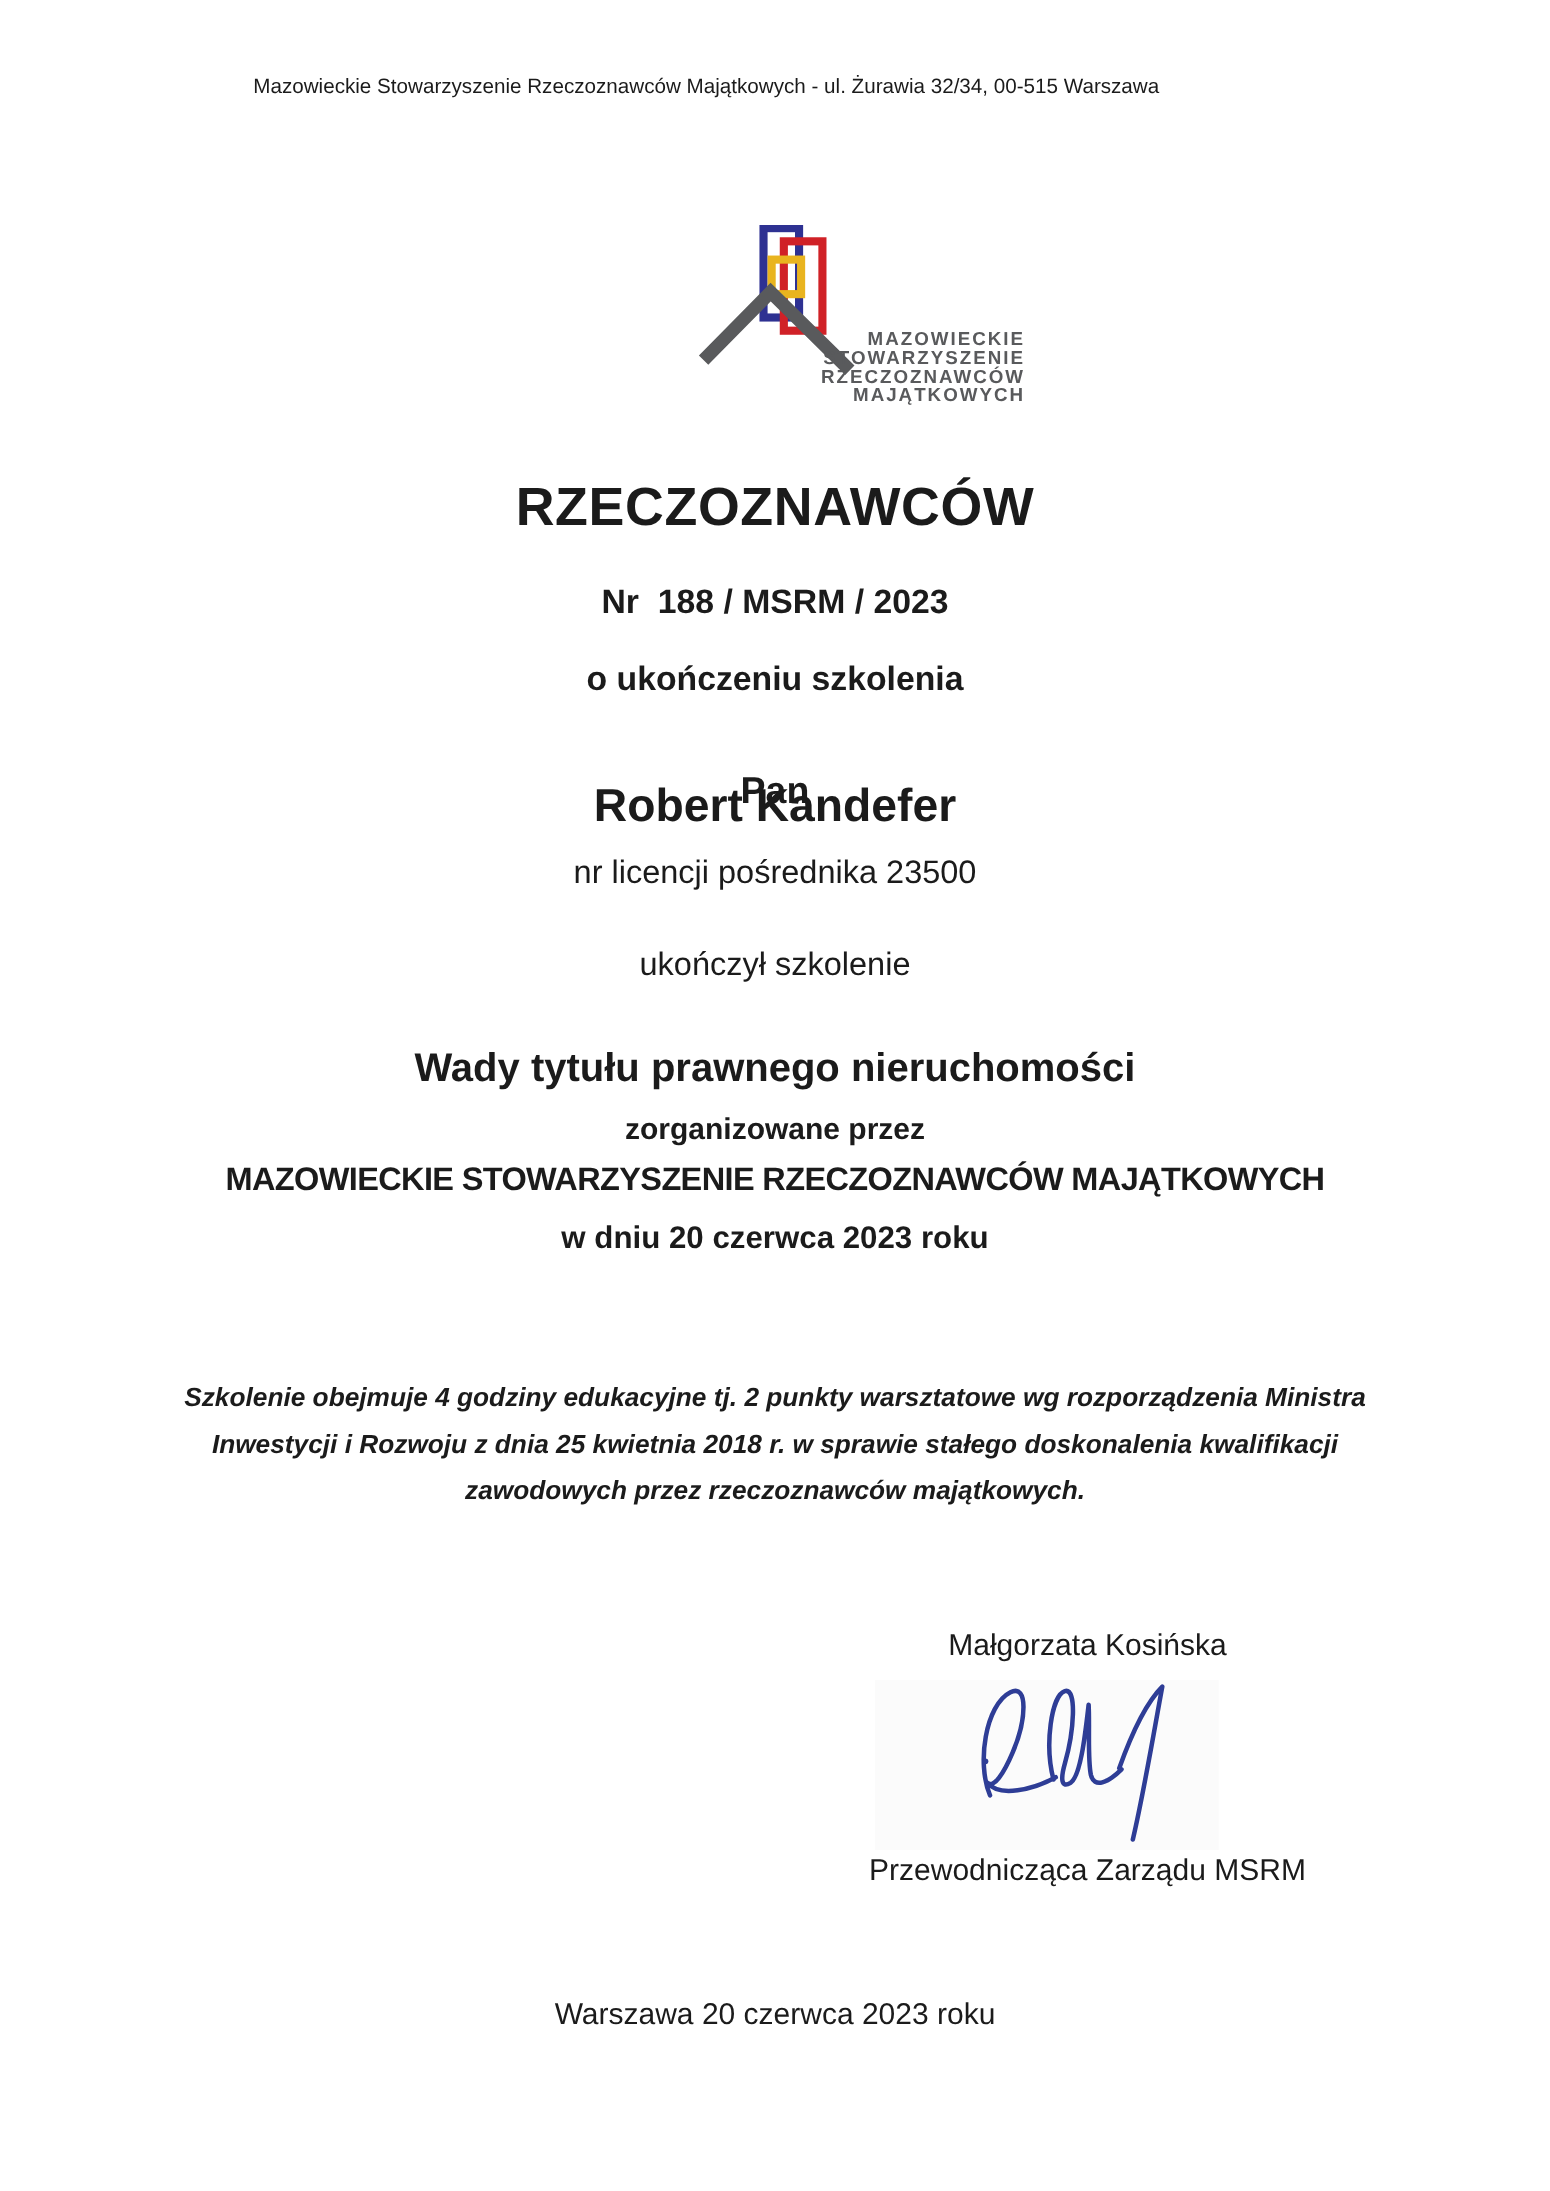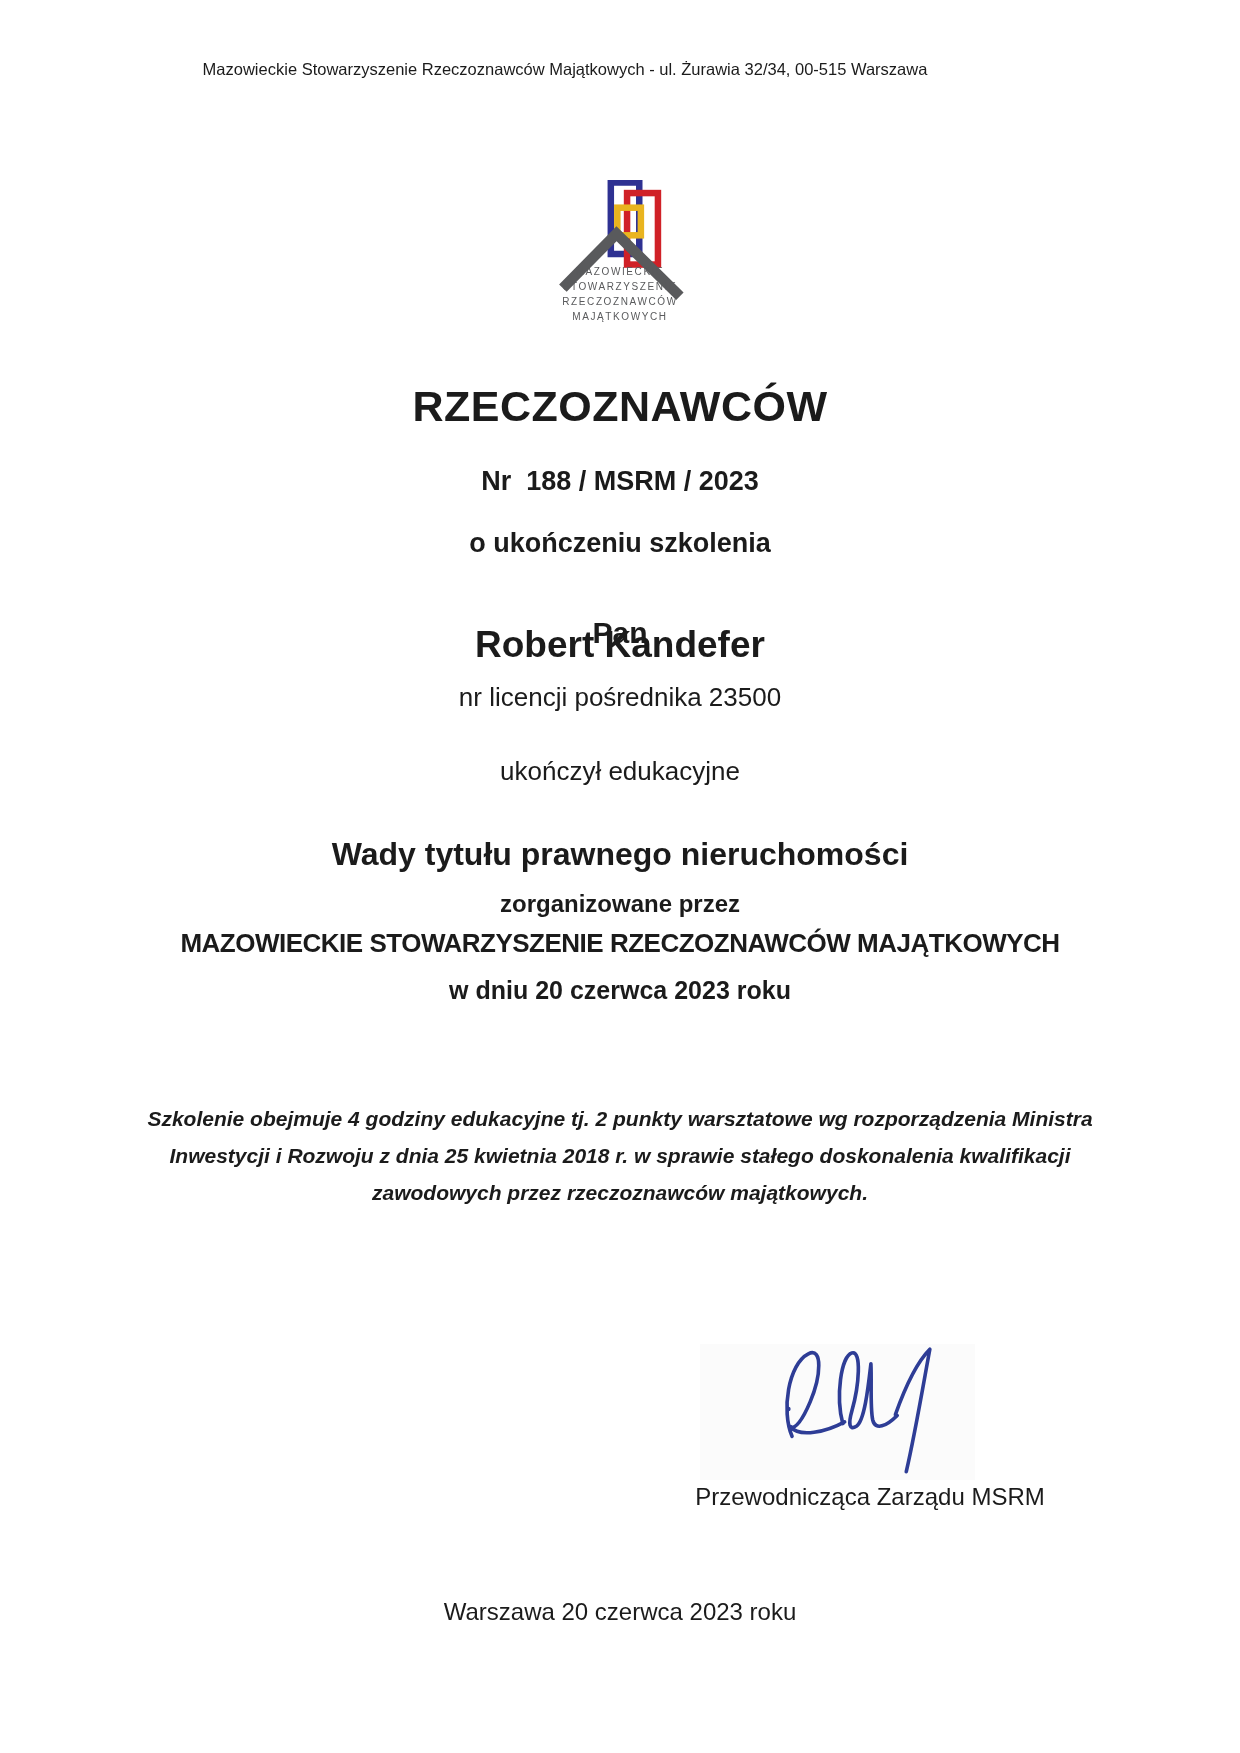--- a/index.html
+++ b/index.html
@@ -6,22 +6,22 @@
   .page {
     position:relative; width:1240px; height:1753px; background:#ffffff;
     font-family:"Liberation Sans", sans-serif; color:#1b1b1b; overflow:hidden;
   }
   .centered { position:absolute; left:0; width:1240px; text-align:center; margin:0; }
 
   .doc-header { top:60px; left:0; width:1130px; position:absolute; text-align:center; font-size:16.5px; }
 
   .logo-mark { position:absolute; top:180px; left:558px; }
   .logo-text {
-    position:absolute; top:264px; left:420px; width:400px; text-align:center;
-    font-size:10px; font-weight:normal; letter-spacing:1.6px; line-height:15px; color:#595a5c;
+    position:absolute; top:264px; left:420px; width:400px; text-align:right;
+    font-size:15px; font-weight:bold; letter-spacing:1.6px; line-height:15px; color:#595a5c;
   }
 
   .title       { top:382px; font-size:43px; font-weight:700; letter-spacing:0.5px; }
   .line-nr     { top:466px; font-size:27px; font-weight:700; white-space:pre; }
   .line-sub    { top:528px; font-size:27px; font-weight:700; }
   .line-pan    { top:576px; font-size:30px; font-weight:700;margin-top:40px; }
   .line-name   { top:624px; font-size:37px; font-weight:700; }
   .line-lic    { top:682px; font-size:26px; font-weight:400; }
   .line-done   { top:756px; font-size:26px; font-weight:400; }
   .course      { top:836px; font-size:32px; font-weight:700; }
@@ -61,29 +61,30 @@
     <div>MAJĄTKOWYCH</div>
   </div>
 
   <h1 class="centered title">RZECZOZNAWCÓW</h1>
 
   <div class="centered line-nr">Nr  188 / MSRM / 2023</div>
   <div class="centered line-sub">o ukończeniu szkolenia</div>
   <div class="centered line-pan">Pan</div>
   <div class="centered line-name">Robert Kandefer</div>
   <div class="centered line-lic">nr licencji pośrednika 23500</div>
-  <div class="centered line-done">ukończył edukacyjne</div>
+  <div class="centered line-done">ukończył szkolenie</div>
 
   <div class="centered org-label">zorganizowane przez</div>
   <div class="centered course">Wady tytułu prawnego nieruchomości</div>
   <div class="centered organizer">MAZOWIECKIE STOWARZYSZENIE RZECZOZNAWCÓW MAJĄTKOWYCH</div>
   <div class="centered date-line">w dniu 20 czerwca 2023 roku</div>
 
   <div class="note">Szkolenie obejmuje 4 godziny edukacyjne tj. 2 punkty warsztatowe wg rozporządzenia Ministra Inwestycji i Rozwoju z dnia 25 kwietnia 2018 r. w sprawie stałego doskonalenia kwalifikacji zawodowych przez rzeczoznawców majątkowych.</div>
 
+  <div class="sig-name">Małgorzata Kosińska</div>
 
   <div class="sig-bg"></div>
 
   <svg class="sig-svg" width="200" height="136" viewBox="0 0 220 150" xmlns="http://www.w3.org/2000/svg">
     <g fill="none" stroke-width="4" stroke-linecap="round" stroke-linejoin="round" stroke="#2e3d96">
       <path d="M24,104 C12,76 20,24 42,13 C58,5 56,38 44,66 C36,85 27,98 22,93 C32,106 62,99 82,88"></path>
       <path d="M80,90 C72,60 78,16 90,12 C101,9 98,48 90,76 C86,90 87,98 95,93 C104,87 108,50 111,24 C112,44 110,72 113,86 C116,98 128,93 140,81"></path>
       <path d="M138,80 C148,52 162,22 176,8 C170,40 160,100 150,143"></path>
     </g>
     <circle cx="20" cy="74" r="2.5" fill="#2e3d96"></circle>

